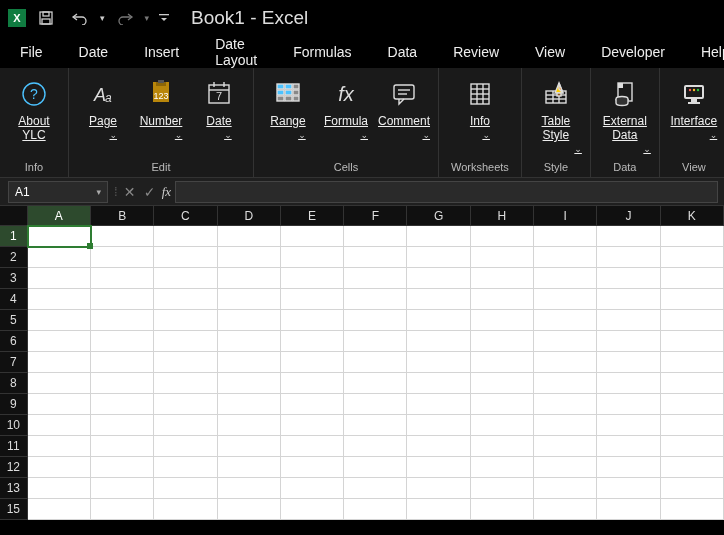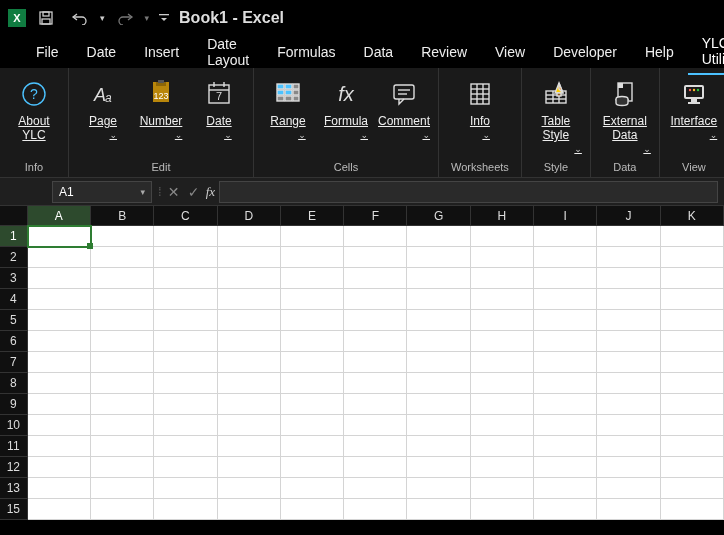--- a/index.html
+++ b/index.html
@@ -1,37 +1,37 @@
 <!DOCTYPE html>
 <html><head>
 <meta charset="utf-8">
 <style>
   * { margin:0; padding:0; box-sizing:border-box; font-family:"Segoe UI",Arial,sans-serif; }
   body { background:#000; color:#fff; width:724px; height:535px; overflow:hidden; font-size:13px; }
   
   .title-bar { display:flex; align-items:center; height:36px; background:#000; padding:0 8px; gap:6px; }
   .app-icon { width:18px; height:18px; display:flex; align-items:center; justify-content:center; }
   .qat-btn { width:28px; height:28px; display:flex; align-items:center; justify-content:center; color:#ccc; }
-  .title-text { color:#ddd; font-size:16px;font-weight:bold; }
+  .title-text { margin-left:12px; color:#ddd; font-size:19px; }
   
-  .tabs { display:flex; align-items:center; height:32px; background:#000; padding:0 20px; gap:0; }
+  .tabs { display:flex; align-items:center; height:32px; background:#000; padding:0 4px; gap:8px; }
   .tab { padding:6px 14px; color:#eee; cursor:pointer; font-size:14px; }
   .tab:first-child { padding-left:16px; }
   .tab.active { border-bottom:2px solid #4cc2ff; color:#fff; }
   
   .ribbon { display:flex; height:110px; background:#1a1a1a; border-bottom:1px solid #333; }
   .group { display:flex; flex-direction:column; justify-content:space-between; border-right:1px solid #333; padding:4px 0 0; }
   .group-body { flex:1; display:flex; align-items:flex-start; justify-content:center; padding:4px 6px 0; gap:2px; }
   .group-label { text-align:center; font-size:11px; color:#bbb; padding:3px 12px 4px; }
   .rbtn { display:flex; flex-direction:column; align-items:center; justify-content:flex-start; width:56px; padding:2px 2px 0; cursor:pointer; text-align:center; gap:4px; }
   .rbtn .ico { width:32px; height:32px; display:flex; align-items:center; justify-content:center; }
   .rbtn .lbl { font-size:12px; line-height:14px; color:#eee; min-height:28px; display:flex; flex-direction:column; align-items:flex-end;text-decoration:underline; }
   .chev { font-size:9px; color:#ccc; }
   
-  .fbar-row { display:flex; align-items:center; height:28px; background:#1f1f1f; border-bottom:1px solid #333;padding-left:44px; }
+  .fbar-row { display:flex; align-items:center; height:28px; background:#1f1f1f; border-bottom:1px solid #333; }
   .name-box { width:100px; height:22px; margin:0 4px 0 8px; background:#2a2a2a; border:1px solid #444; display:flex; align-items:center; justify-content:space-between; padding:0 6px; font-size:12px; }
   .nb-chev { font-size:9px; color:#aaa; }
   .fx-tool { width:20px; text-align:center; color:#888; font-size:14px; }
   .fx-sep { color:#555; margin:0 2px; }
   .fx-label { font-style:italic; font-family:"Times New Roman",serif; color:#ccc; margin:0 4px 0 2px; }
   .formula-input { flex:1; height:22px; background:#2a2a2a; border:1px solid #444; margin-right:6px; padding:0 6px; color:#fff; font-size:12px; }
   
   .grid { display:flex; flex-direction:column; background:#fff; color:#000; }
   .col-headers { display:flex; height:20px; }
   .corner { width:28px; background:#101010; border-right:1px solid #333; border-bottom:1px solid #333; }

